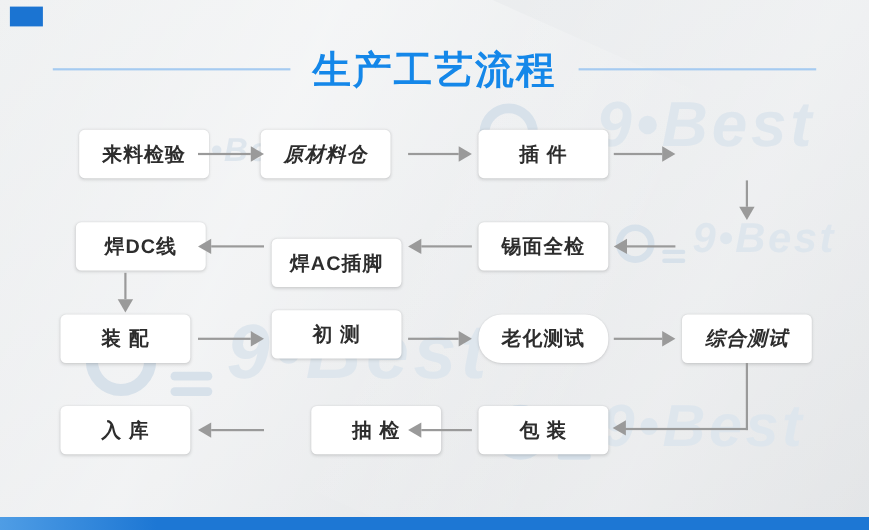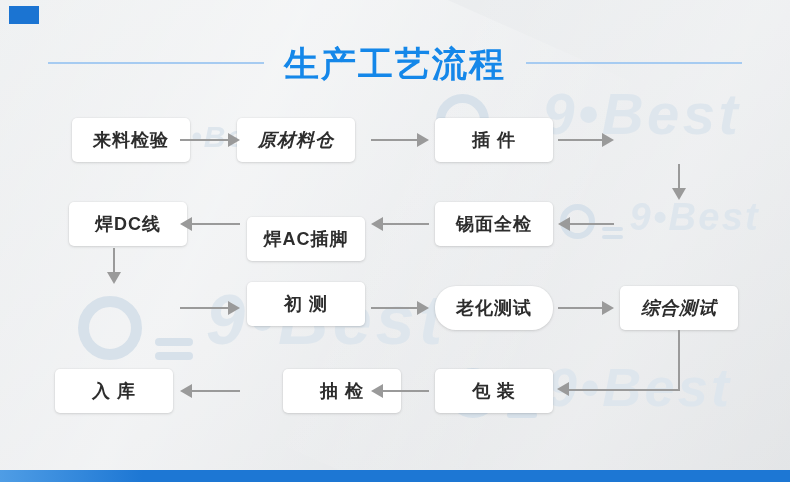--- a/index.html
+++ b/index.html
@@ -139,20 +139,21 @@
   <div class="h-arrow" style="left:558px;top:216px;width:56px;">
       <span class="head-left"></span>
       <span class="shaft"></span>
     </div>
 
   <div class="v-arrow" style="left:106px;top:248px;height:36px;">
       <span class="shaft"></span>
       <span class="head-down"></span>
     </div>
 
+  <div class="step" style="left:55px;top:286px;">装 配</div>
   <div class="step" style="left:247px;top:282px;">初 测</div>
   <div class="step" style="left:435px;top:286px;border-radius:21px;">老化测试</div>
   <div class="step" style="left:620px;top:286px;font-style:italic;">综合测试</div>
   <div class="h-arrow" style="left:180px;top:300px;width:60px;">
       <span class="shaft"></span>
       <span class="head-right"></span>
     </div>
   <div class="h-arrow" style="left:371px;top:300px;width:58px;">
       <span class="shaft"></span>
       <span class="head-right"></span>

